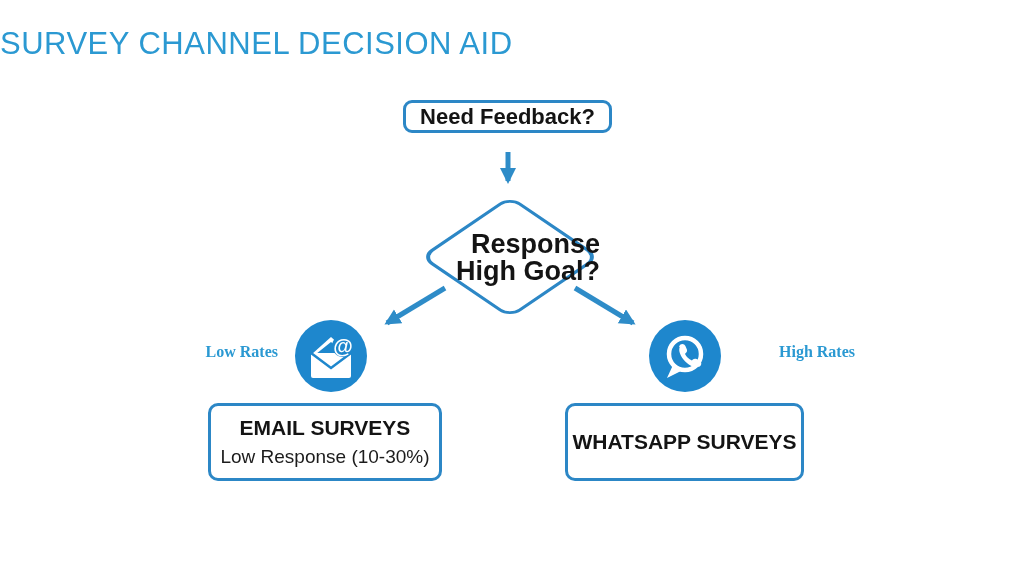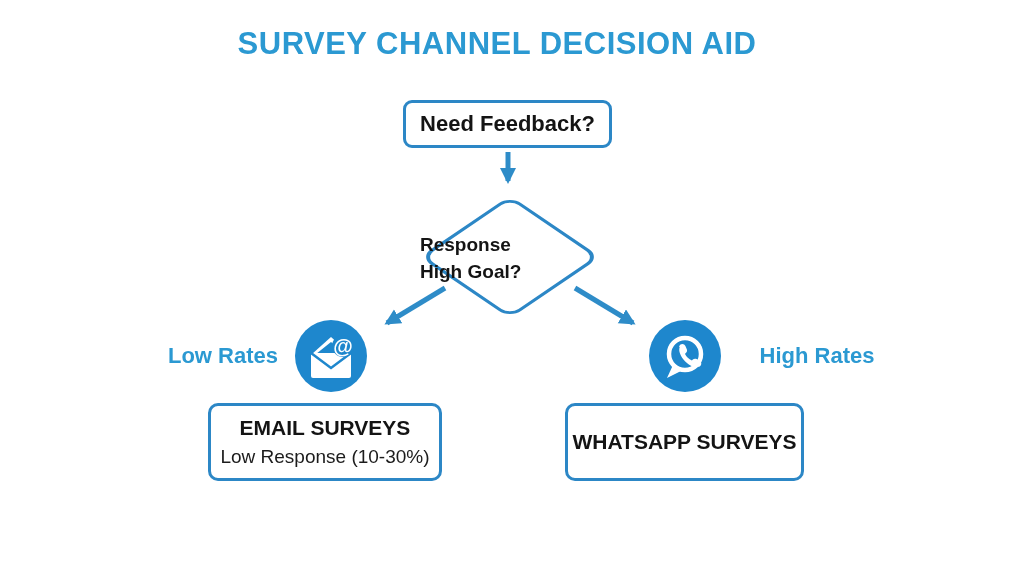--- a/index.html
+++ b/index.html
@@ -4,52 +4,53 @@
 <style>
   html, body { margin:0; padding:0; }
   body {
     width:1024px; height:585px; background:var(--background,#ffffff);
     font-family:"Liberation Sans","DejaVu Sans",sans-serif;
     position:relative; overflow:hidden;
   }
   .canvas { position:absolute; inset:0; }
 
   .title {
-    position:absolute; left:0; top:26px; width:994px; text-align:center;
-    font-size:31px; font-weight:bold; letter-spacing:0.5px;
+    position:absolute; left:0; top:26px; width:994px; text-align:left;
+    font-size:31px; font-weight:normal; letter-spacing:0.5px;
     color:var(--accent-text,#2B99D2);
   }
 
   .connectors { position:absolute; left:0; top:0; }
   .connectors line { stroke:var(--arrow,#2E8CC8); stroke-width:5; }
   .arrowhead { fill:var(--arrow,#2E8CC8); }
 
   .node-box {
     position:absolute; background:#fff; box-sizing:border-box;
     border:3px solid var(--node-border,#2C87C6); border-radius:9px;
     display:flex; align-items:center; justify-content:center;
   }
-  .start-node { left:403px; top:100px; width:209px; height:48px;
+  .start-node { left:403px; top:100px; width:209px; height:33px;
     font-size:22px; font-weight:bold; color:var(--body-text,#141414); }
 
   .diamond-shape {
     position:absolute; left:446px; top:193px; width:128px; height:128px;
     background:#fff; border:4px solid var(--node-border,#2C87C6);
     border-radius:16px; box-sizing:border-box;
     transform:scaleY(0.68) rotate(45deg);
   }
   .diamond-label {
-    position:absolute; left:420px; top:231px; width:180px; text-align:left;
-    font-size:19px; line-height:27px; font-weight:bold; color:var(--body-text,#141414);
+    position:absolute; left:420px; top:231px; width:180px; text-align:right;
+    font-size:27px; line-height:27px; font-weight:bold; color:var(--body-text,#141414);
   }
   .diamond-label span { display:block; }
 
   .branch-label {
-    position:absolute; top:343px; font-size:22px; font-weight:bold;
+    position:absolute; top:343px; font-size:16px; font-weight:bold;
     color:var(--accent-text,#2B99D2);
+    font-family:Liberation Serif, serif;
   }
   .branch-label.low  { left:158px; width:120px; text-align:right; }
   .branch-label.high { left:737px; width:160px; text-align:center; }
 
   .icon-circle {
     position:absolute; top:320px; width:72px; height:72px; border-radius:50%;
     background:var(--icon-circle,#1E87CD);
   }
   .icon-circle.email    { left:295px; }
   .icon-circle.whatsapp { left:649px; }

